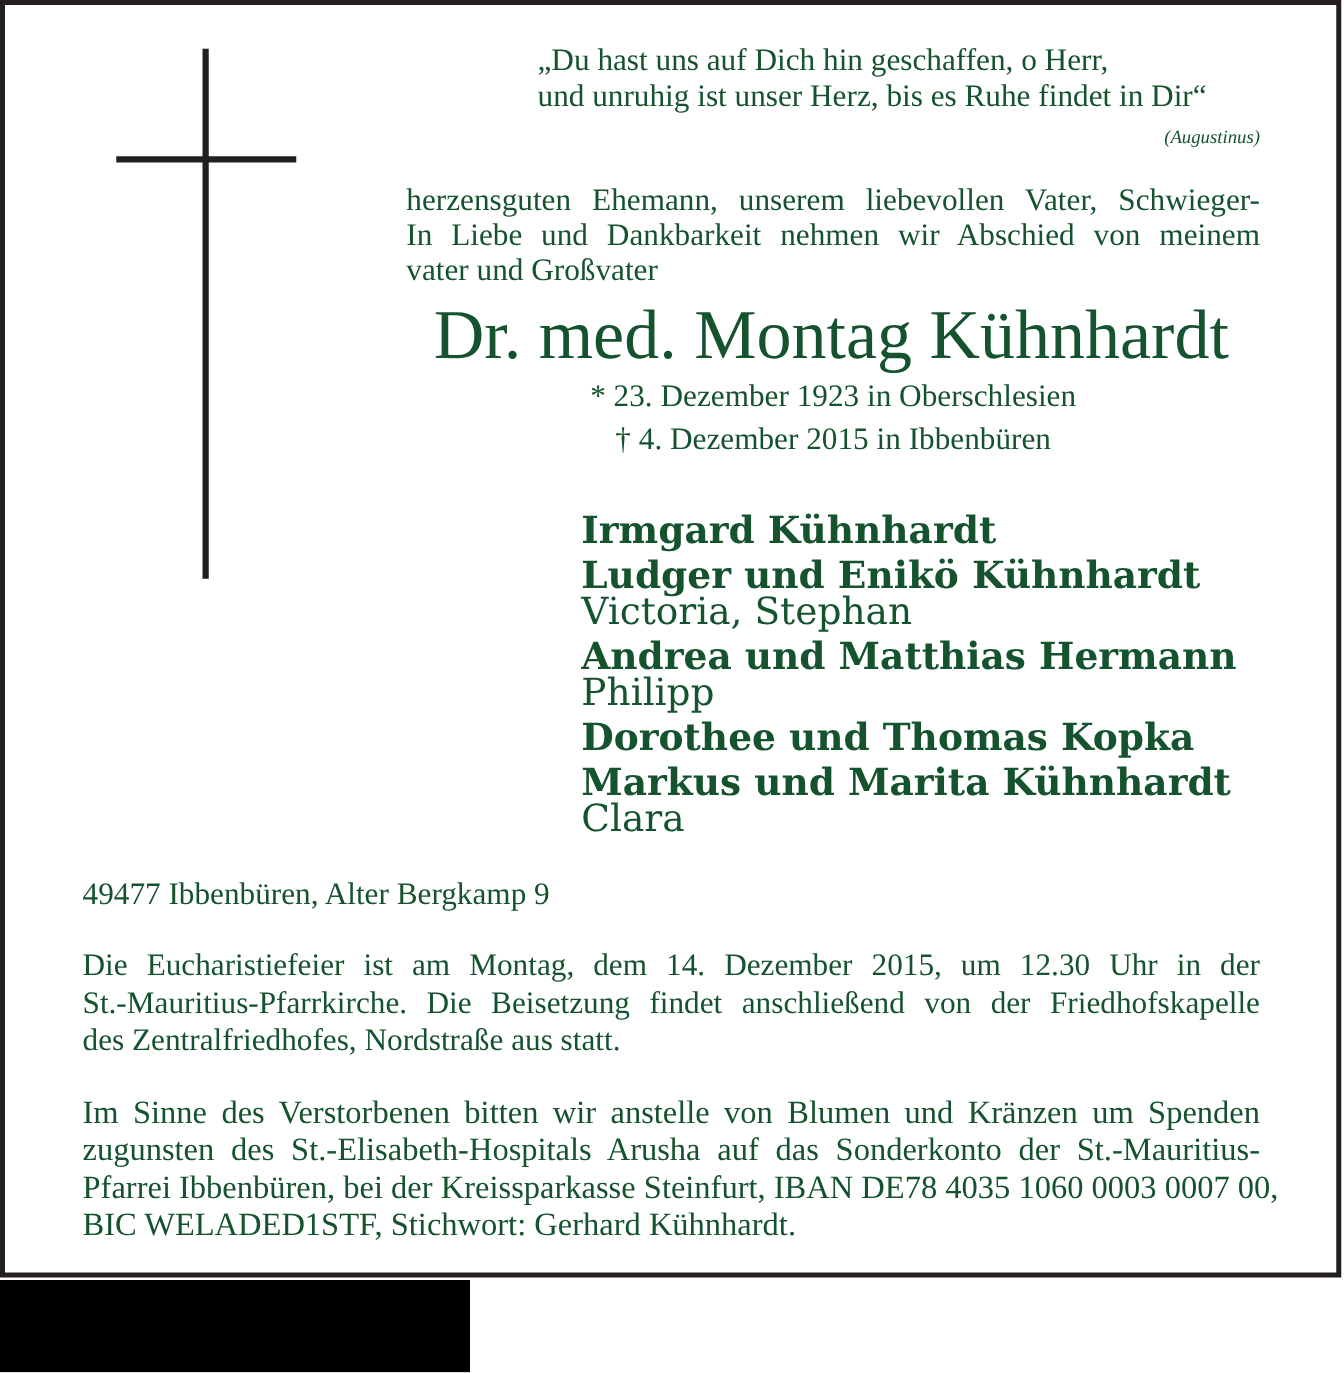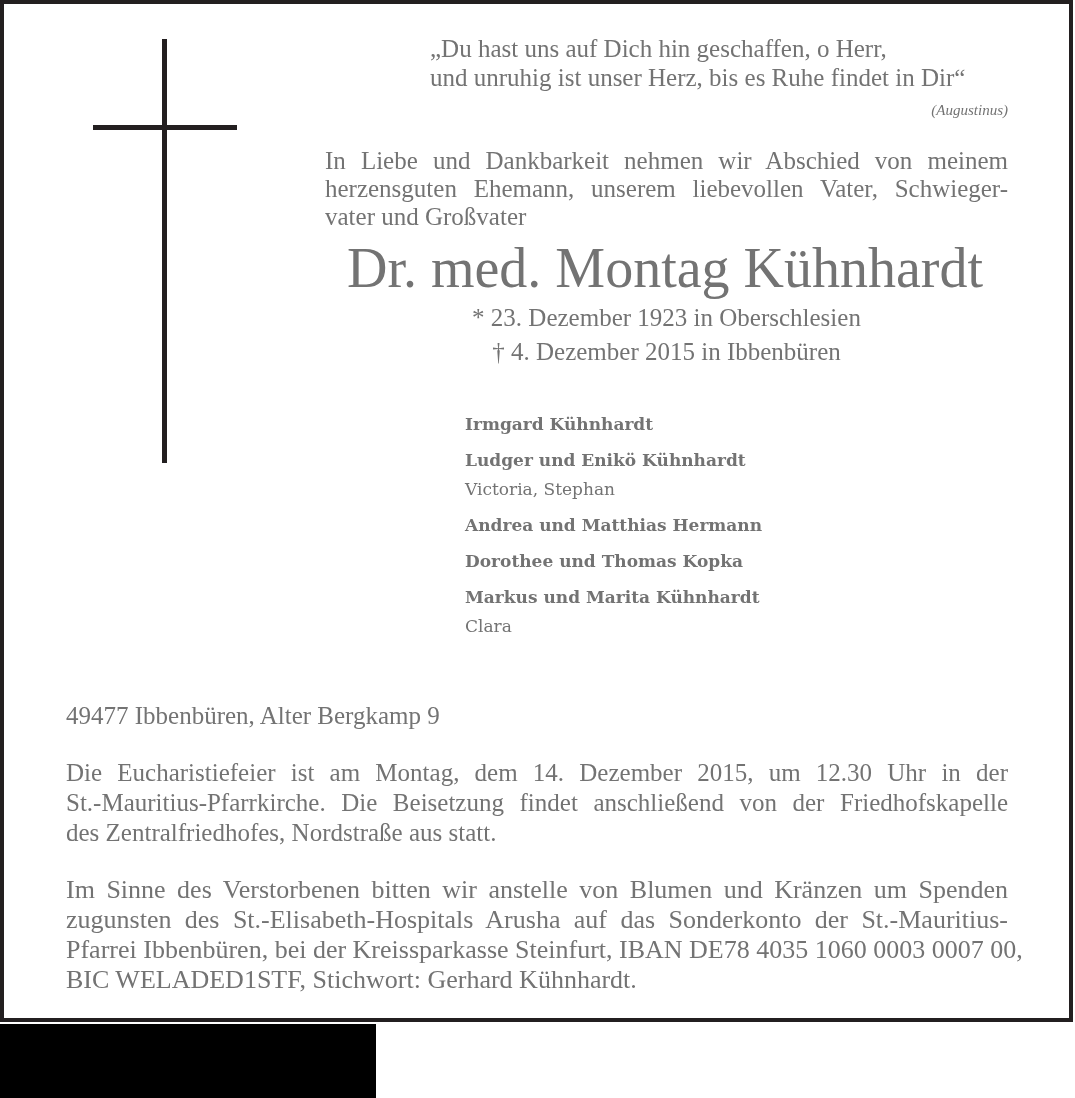--- a/index.html
+++ b/index.html
@@ -1,20 +1,20 @@
 <!DOCTYPE html>
 <html lang="de"><head>
 <meta charset="utf-8">
 <style>
   html,body { margin:0; padding:0; background:#ffffff; }
   #page {
     position:relative;
     width:1075px; height:1098px;
     background:#ffffff;
-    color:#737373;
+    color:#14532d;
     font-family:"Liberation Serif","DejaVu Serif",serif;
     overflow:hidden;
   }
   
   .frame {
     position:absolute; left:0; top:0;
     width:1073px; height:1022px;
     border:4px solid #231f20;
     box-sizing:border-box;
   }
@@ -41,21 +41,21 @@
     position:absolute; left:315px; top:239px; width:700px;
     font-size:56px; line-height:58px; text-align:center; white-space:nowrap;
   }
   .dates {
     position:absolute; left:325px; top:301px; width:683px;
     font-size:25px; line-height:34px; text-align:center;
   }
   .mourners {
     position:absolute; left:465px; top:410px;
     font-family:"DejaVu Serif","Liberation Serif",serif;
-    font-size:17px; line-height:29px;
+    font-size:30px; line-height:29px;
   }
   .mourners .bold { font-weight:bold; margin-top:7px; }
   .mourners div:first-child { margin-top:0; }
 
   .address {
     position:absolute; left:66px; top:701px;
     font-size:25px; line-height:30px;
   }
   .service  { position:absolute; left:66px; top:758px; width:942px; font-size:25px; line-height:30px; }
   .donation { position:absolute; left:66px; top:875px; width:942px; font-size:26px; line-height:30px; }
@@ -74,37 +74,38 @@
   <div class="cross-h"></div>
 
   <div class="quote">
       <div>„Du hast uns auf Dich hin geschaffen, o Herr,</div>
       <div>und unruhig ist unser Herz, bis es Ruhe findet in Dir“</div>
     </div>
 
   <div class="attribution">(Augustinus)</div>
 
   <div class="intro">
+      <div class="jline">herzensguten Ehemann, unserem liebevollen Vater, Schwieger-</div>
       <div class="jline">In Liebe und Dankbarkeit nehmen wir Abschied von meinem</div>
-      <div class="jline">herzensguten Ehemann, unserem liebevollen Vater, Schwieger-</div>
       <div class="jline last">vater und Großvater</div>
     </div>
 
   <div class="deceased-name">Dr. med. Montag Kühnhardt</div>
 
   <div class="dates">
     <div>* 23. Dezember 1923 in Oberschlesien</div>
     <div>† 4. Dezember 2015 in Ibbenbüren</div>
   </div>
 
   <div class="mourners">
       <div class="bold">Irmgard Kühnhardt</div>
       <div class="bold">Ludger und Enikö Kühnhardt</div>
       <div>Victoria, Stephan</div>
       <div class="bold">Andrea und Matthias Hermann</div>
+      <div>Philipp</div>
       <div class="bold">Dorothee und Thomas Kopka</div>
       <div class="bold">Markus und Marita Kühnhardt</div>
       <div>Clara</div>
     </div>
 
   <div class="address">49477 Ibbenbüren, Alter Bergkamp 9</div>
 
   <div class="service">
       <div class="jline">Die Eucharistiefeier ist am Montag, dem 14. Dezember 2015, um 12.30 Uhr in der</div>
       <div class="jline">St.-Mauritius-Pfarrkirche. Die Beisetzung findet anschließend von der Friedhofskapelle</div>

